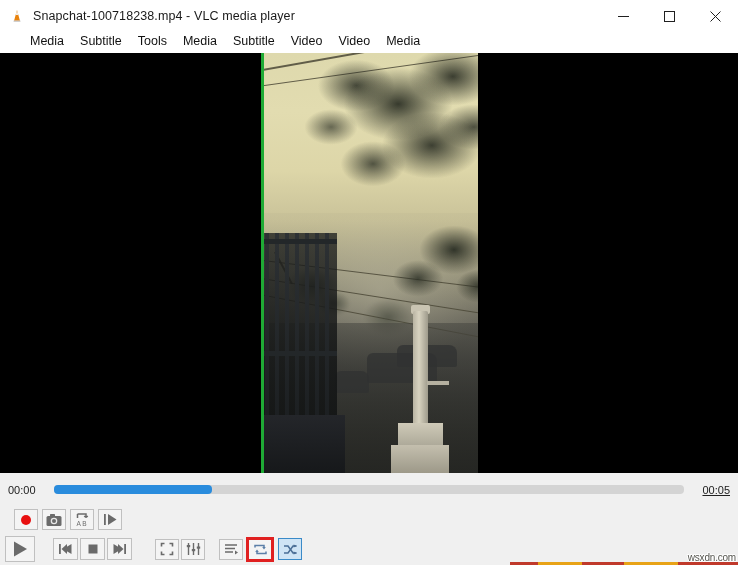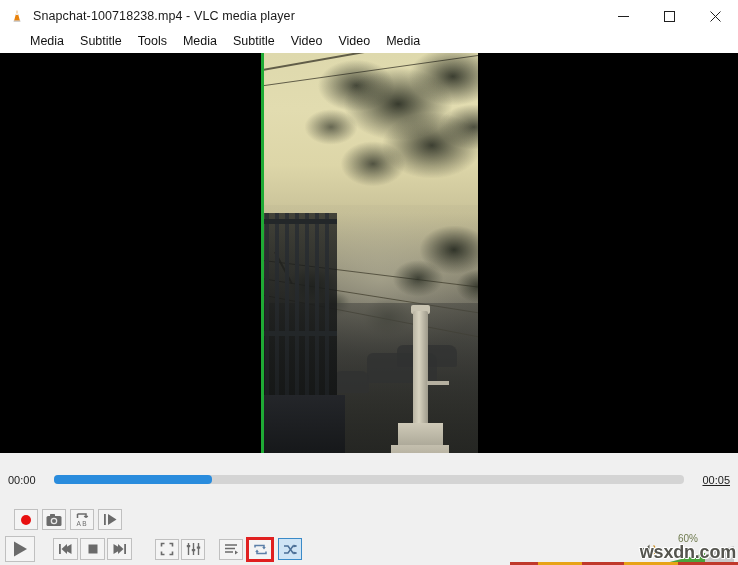--- a/index.html
+++ b/index.html
@@ -228,21 +228,21 @@
     filter: blur(0.6px);
   }
 
   
   .seek-row {
     height: 21px;
     background: #f0f0f0;
     display: flex;
     align-items: center;
     flex: 0 0 21px;
-    padding: 16px 8px;
+    padding: 6px 8px;
   }
   .time-label {
     font-size: 11px;
     color: #202020;
     width: 38px;
     white-space: nowrap;
   }
   .time-label.right { text-align: right; text-decoration: underline; }
   .seek-track {
     flex: 1 1 auto;
@@ -337,22 +337,22 @@
   .vol-pct {
     position: absolute;
     left: 16px; top: -11px;
     font-size: 10px;
     color: #6f7a4e;
     white-space: nowrap;
   }
   .watermark {
     position: absolute;
     right: 2px; bottom: 2px;
-    font-size: 18px;
-    font-weight: bold;
+    font-size: 10px;
+    font-weight: normal;
     color: #55554f;
     text-shadow:
        1px 0 0 #ffffff, -1px 0 0 #ffffff,
        0 1px 0 #ffffff, 0 -1px 0 #ffffff,
        1px 1px 0 #ffffff, -1px -1px 0 #ffffff;
     white-space: nowrap;
     letter-spacing: -0.2px;
     margin-top: 19px;
   }
   .bottom-sliver {
@@ -561,34 +561,20 @@
     </div>
     <div class="btn hl-blue" style="margin-left:4px;">
       <svg width="15" height="13" viewBox="0 0 15 13" fill="none" stroke="#4a6e96" stroke-width="1.5">
         <path d="M1 3 L5 3 L10 10 L13.5 10"></path>
         <path d="M1 10 L5 10 L10 3 L13.5 3"></path>
         <polygon points="14,3 10.6,1.4 10.6,4.6" fill="#4a6e96" stroke="none"></polygon>
         <polygon points="14,10 10.6,8.4 10.6,11.6" fill="#4a6e96" stroke="none"></polygon>
       </svg>
     </div>
 
-    <div class="vol-wrap">
-      <div class="speaker">
-        <svg width="16" height="14" viewBox="0 0 16 14">
-          <polygon points="1,5 4,5 7.5,1.5 7.5,12.5 4,9 1,9" fill="#5a5a50"></polygon>
-          <path d="M9.6 4.2 A4 4 0 0 1 9.6 9.8" fill="none" stroke="#c98a1a" stroke-width="1.3"></path>
-          <path d="M11.6 2.4 A6.5 6.5 0 0 1 11.6 11.6" fill="none" stroke="#c98a1a" stroke-width="1.3"></path>
-        </svg>
-      </div>
-      <div class="vol-slider">
-        <div class="vol-tri-outline"></div>
-        <div class="vol-tri-fill"></div>
-        <div class="vol-pct">60%</div>
-      </div>
-    </div>
 
     <div class="watermark">wsxdn.com</div>
   </div>
 
   <div class="bottom-sliver">
     <div class="sliver-l"></div>
       <div class="sliver-a"></div>
       <div class="sliver-b"></div>
     <div class="sliver-c"></div>
       <div class="sliver-d"></div>

